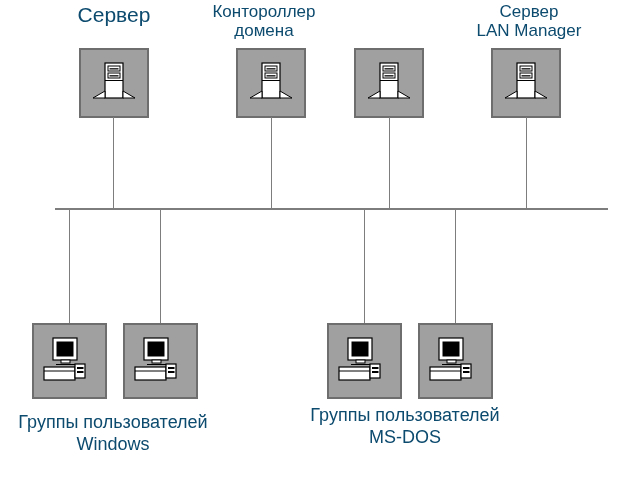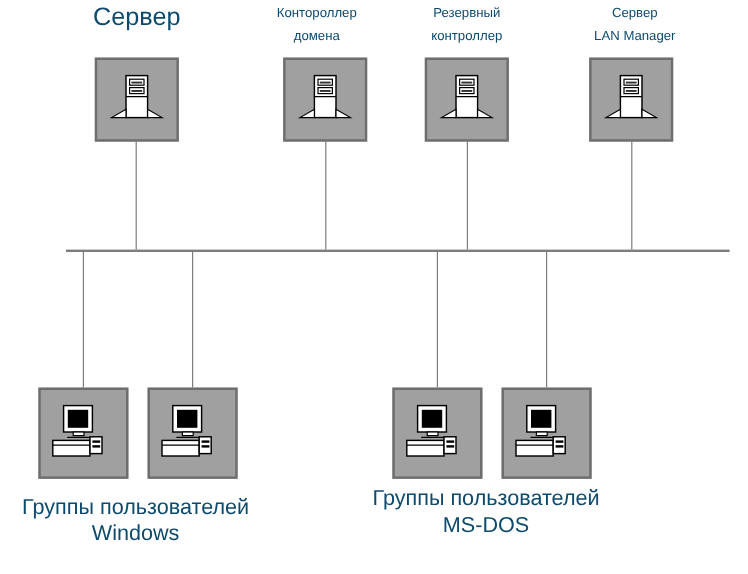--- a/index.html
+++ b/index.html
@@ -31,21 +31,21 @@
     position: absolute;
     color: #0c4a6e;
     text-align: center;
     white-space: pre-line;
   }
   .server-title {
     font-size: 21px;
     line-height: 23px;
   }
   .server-lbl {
-    font-size: 11px;
+    font-size: 17px;
     line-height: 19px;
   }
   .group-lbl {
     font-size: 18px;
     line-height: 22px;
   }
   .line {
     position: absolute;
     background: #7d7d7d;
   }
@@ -53,22 +53,20 @@
   .hline { height: 2px; }
 </style>
 </head>
 <body>
 
 <div class="stage">
 
   <div class="lbl server-title" style="left:54px; top:3px; width:120px;">Сервер</div>
   <div class="lbl server-lbl" style="left:204px; top:2px; width:120px;">Контороллер
 домена</div>
-  <div class="lbl server-lbl" style="left:329px; top:2px; width:120px;">Резервный
-контроллер</div>
   <div class="lbl server-lbl" style="left:464px; top:2px; width:130px;">Сервер
 LAN Manager</div>
 
   <div class="node server-node" style="left:79px; top:48px;">
     <svg width="66" height="66" viewBox="0 0 66 66">
       <rect x="24" y="13" width="18" height="35" fill="#ffffff" stroke="#000000" stroke-width="1.2"></rect>
       <rect x="27" y="16" width="12" height="5" fill="#ffffff" stroke="#000000" stroke-width="1"></rect>
       <rect x="28.5" y="18" width="9" height="1.6" fill="#333333"></rect>
       <rect x="27" y="23" width="12" height="5" fill="#ffffff" stroke="#000000" stroke-width="1"></rect>
       <rect x="28.5" y="25" width="9" height="1.6" fill="#333333"></rect>

